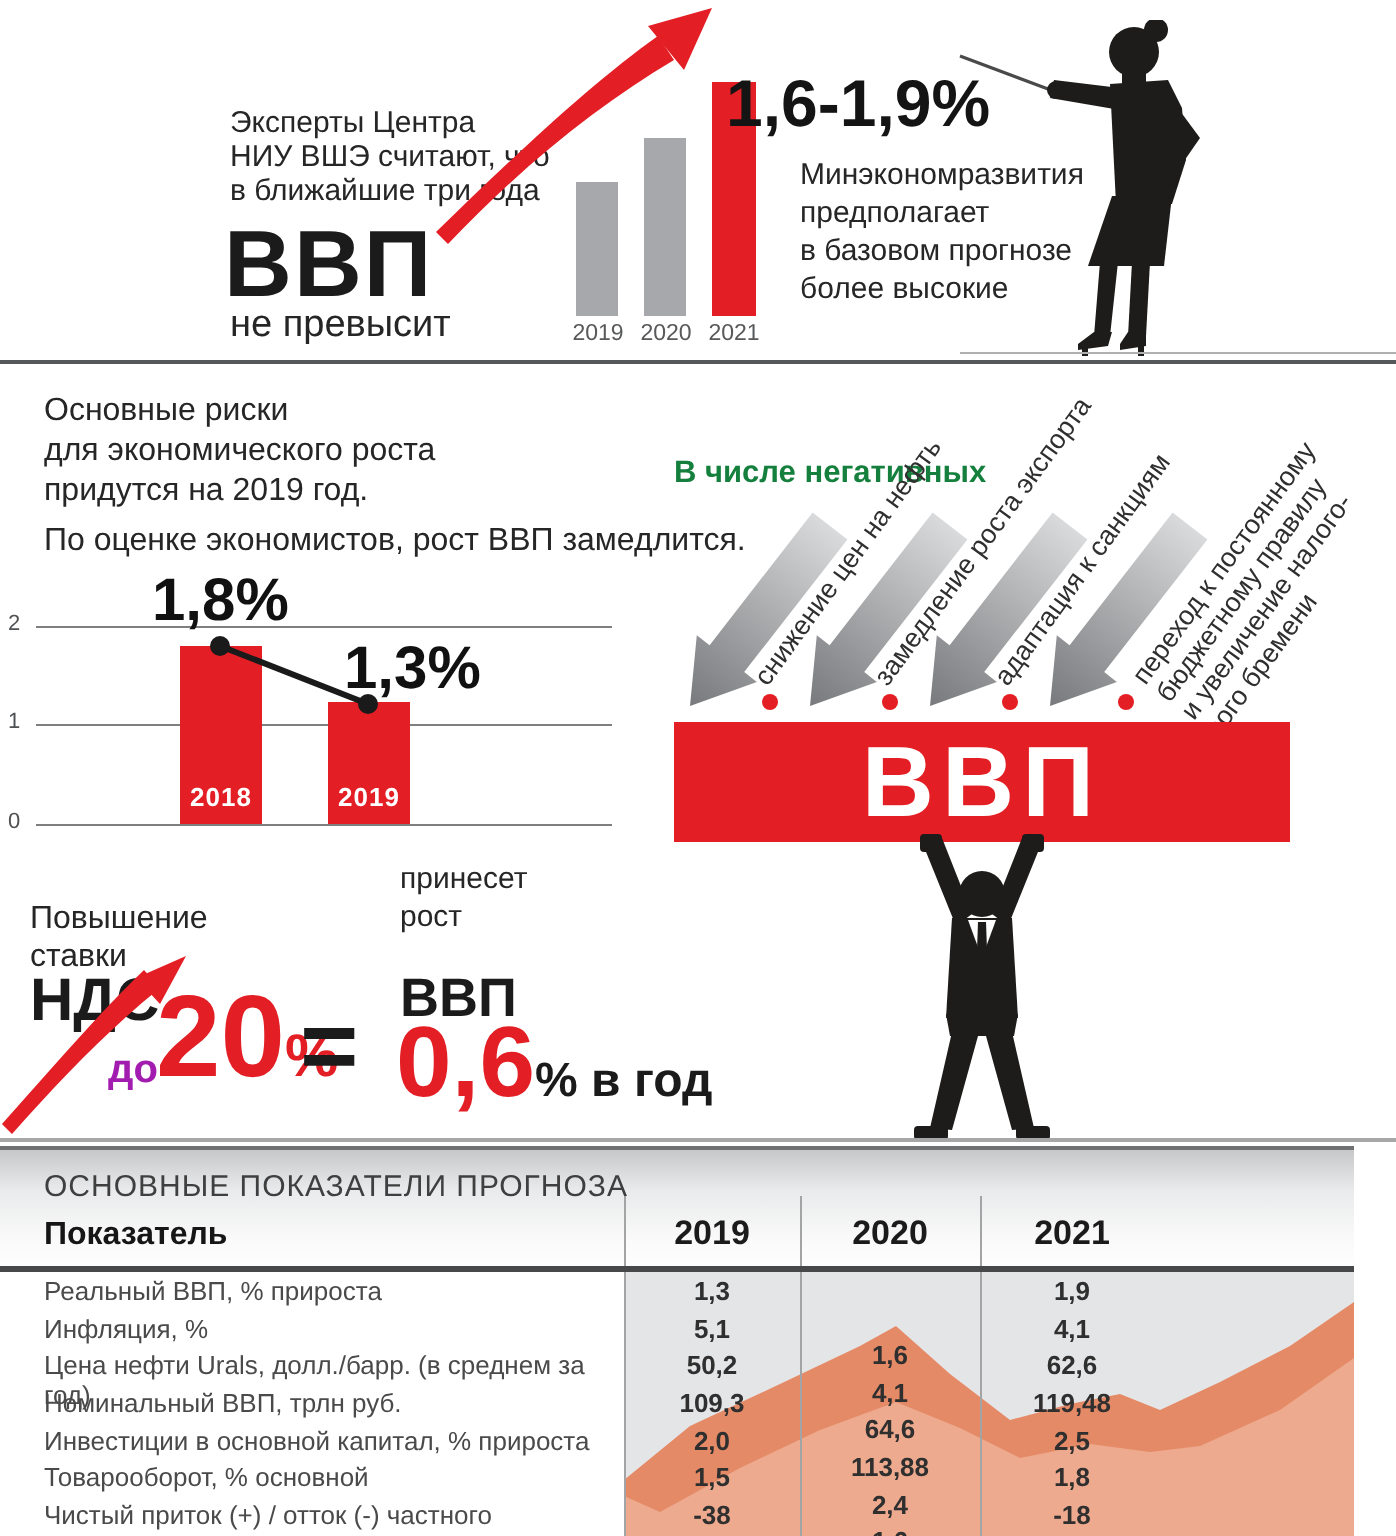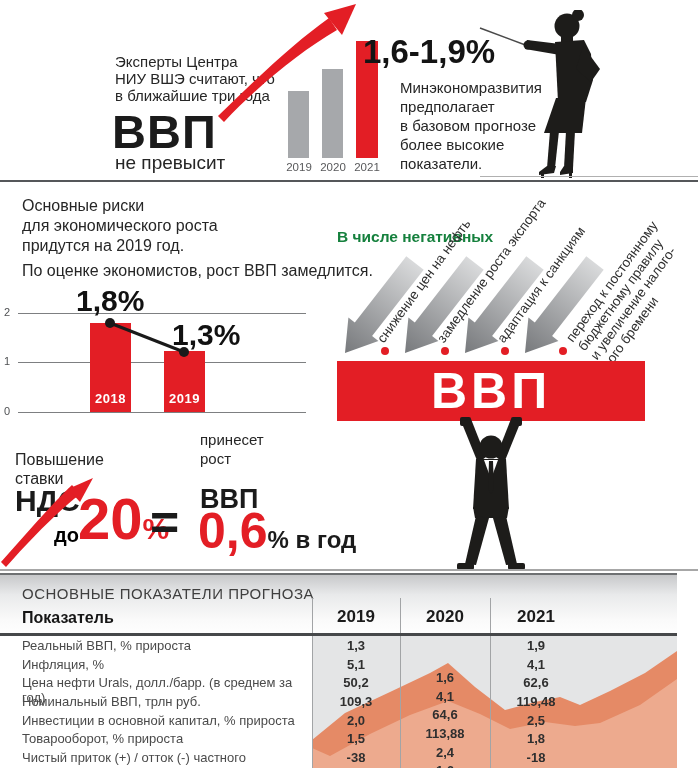--- a/index.html
+++ b/index.html
@@ -43,21 +43,21 @@
   .fl1{left:387px;top:330px;} .fl2{left:447px;top:330px;} .fl3{left:507px;top:330px;}
   .fblock{left:563px;top:336px;font-size:13.5px;color:#2f2f2f;line-height:15px;
           transform:rotate(-54deg);transform-origin:0 0;}
   .banner{left:337px;top:361px;width:308px;height:60px;background:#e31e25;
           display:flex;align-items:center;justify-content:center;}
   .banner span{color:#fff;font-size:50px;font-weight:bold;letter-spacing:4px;line-height:1;}
 
   
   .vat-up{left:15px;top:450px;font-size:16px;line-height:19px;}
   .nds{left:15px;top:484px;font-size:30px;font-weight:bold;color:#1b1b1b;}
-  .do{left:54px;top:524px;font-size:20px;font-weight:bold;color:#000000;}
+  .do{left:54px;top:524px;font-size:20px;font-weight:bold;color:#a21caf;}
   .rate{left:78px;top:490px;font-weight:bold;color:#e31e25;}
   .rate .n{font-size:58px;line-height:58px;} .rate .p{font-size:30px;}
   .equals{left:150px;top:494px;font-size:50px;font-weight:bold;color:#1b1b1b;}
   .brings{left:200px;top:430px;font-size:15px;line-height:19px;}
   .gdp2{left:200px;top:484px;font-size:27px;font-weight:bold;color:#1b1b1b;}
   .val06{left:198px;top:506px;font-weight:bold;}
   .val06 .n{font-size:50px;line-height:50px;color:#e31e25;}
   .val06 .s{font-size:24px;color:#1b1b1b;}
   .ground{left:0;top:569px;width:698px;height:2px;background:#a7a7a7;}
 
@@ -107,21 +107,20 @@
 
   <svg class="abs" style="left:476px;top:24px;" width="56" height="26" viewBox="0 0 56 26">
     <line x1="4" y1="4" x2="52" y2="22" stroke="#4a4a4a" stroke-width="1.6"></line>
   </svg>
 
   <div class="abs mineco">
     <div>Минэкономразвития</div>
     <div>предполагает</div>
     <div>в базовом прогнозе</div>
     <div>более высокие</div>
-    <div>показатели.</div>
   </div>
 
   <svg class="abs" style="left:520px;top:10px;" width="115" height="168" viewBox="0 0 115 168" fill="#1d1c1a">
     <circle cx="47" cy="16" r="12.5"></circle>
     <circle cx="58" cy="5" r="6"></circle>
     <rect x="41" y="25" width="12" height="9"></rect>
     <polygon points="35,32 64,30 71,44 73,70 66,92 38,92"></polygon>
     <polygon points="40,34 7,30 5,39 40,45"></polygon>
     <circle cx="8" cy="35" r="4.5"></circle>
     <polygon points="63,36 80,59 71,72 56,59"></polygon>
@@ -277,21 +276,21 @@
   <div class="abs rlab r3">Номинальный ВВП, трлн руб.</div>
   <div class="abs rval c1 r3">109,3</div>
   <div class="abs rval c2 r3">113,88</div>
   <div class="abs rval c3 r3">119,48</div>
 
   <div class="abs rlab r4">Инвестиции в основной капитал, % прироста</div>
   <div class="abs rval c1 r4">2,0</div>
   <div class="abs rval c2 r4">2,4</div>
   <div class="abs rval c3 r4">2,5</div>
 
-  <div class="abs rlab r5">Товарооборот, % прироста</div>
+  <div class="abs rlab r5">Товарооборот, % основной</div>
   <div class="abs rval c1 r5">1,5</div>
   <div class="abs rval c2 r5">1,6</div>
   <div class="abs rval c3 r5">1,8</div>
 
   <div class="abs rlab r6">Чистый приток (+) / отток (-) частного капитала, млрд долл.</div>
   <div class="abs rval c1 r6">-38</div>
   <div class="abs rval c2 r6">-27</div>
   <div class="abs rval c3 r6">-18</div>
 
 </div>

